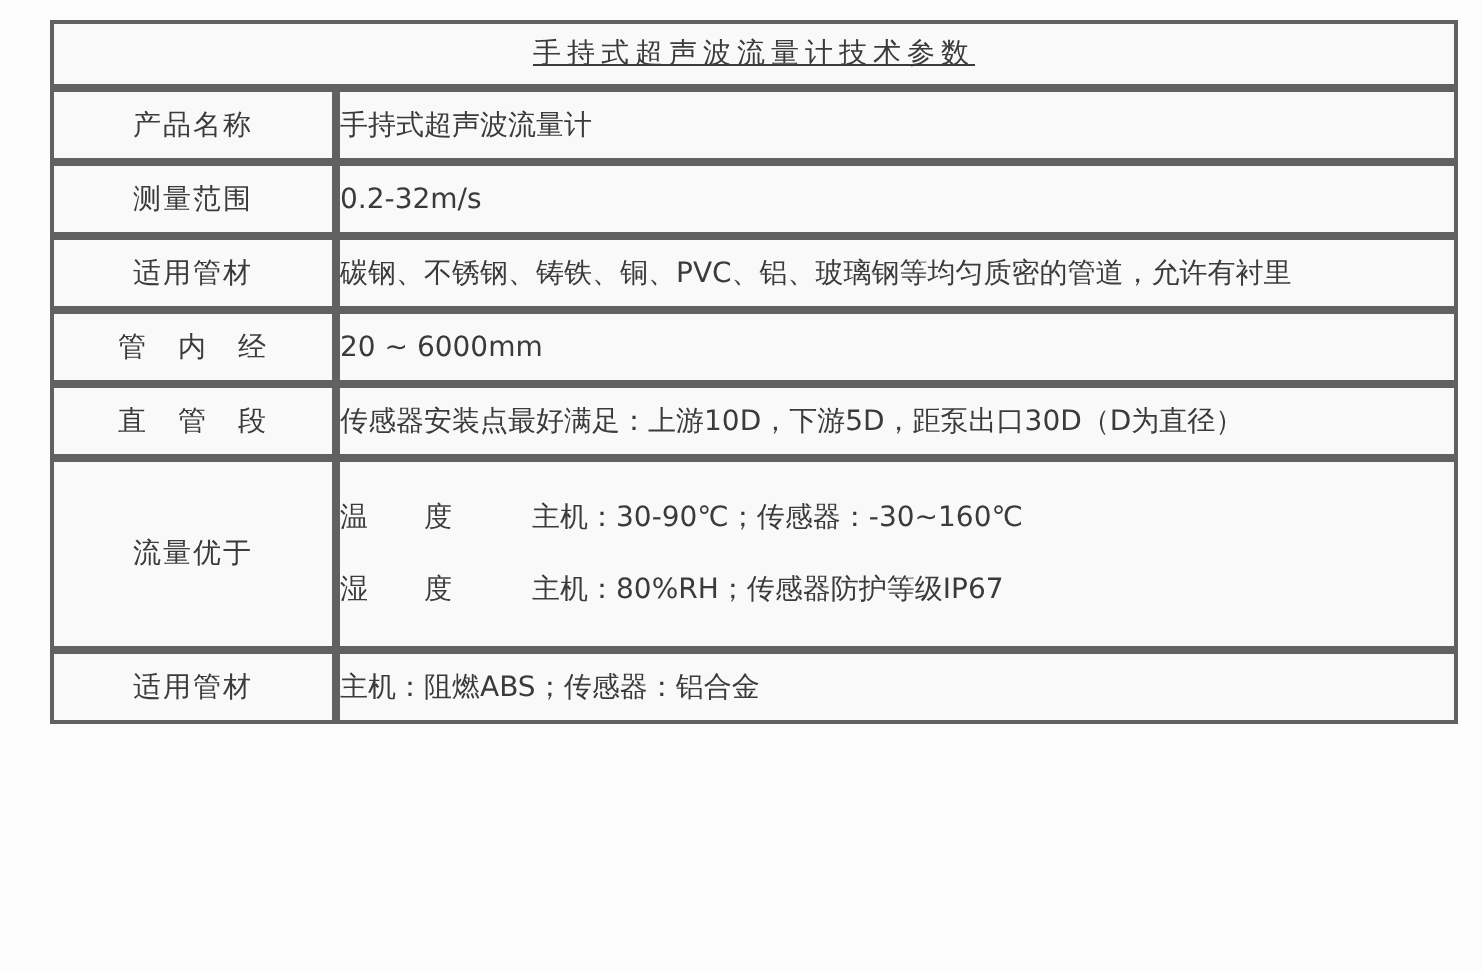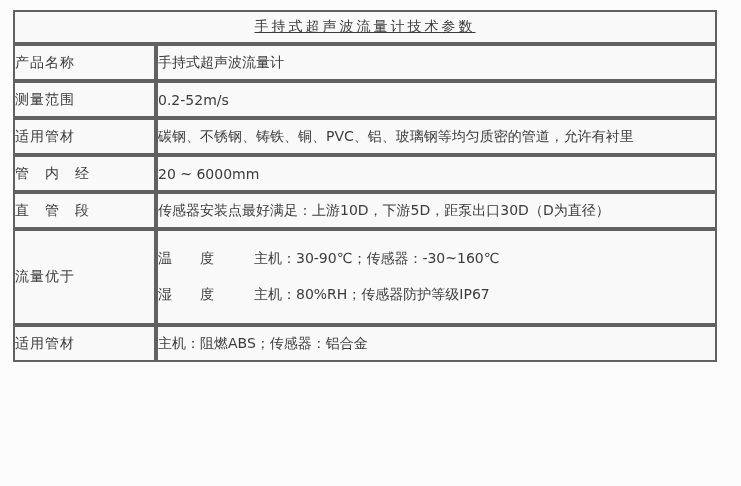--- a/index.html
+++ b/index.html
@@ -11,21 +11,21 @@
     height: 486px;
     background: #fcfcfc;
     font-family: "DejaVu Sans", "Liberation Sans", sans-serif;
     overflow: hidden;
   }
   table.spec {
     border-collapse: separate;
     border-spacing: 0;
     table-layout: fixed;
     width: 704px;
-    margin: 10px 0 0 13px;
+    margin: 10px 0 0 25px;
   }
   table.spec td {
     border: 2px solid #616161;
     background: #f9f9f9;
     color: #3b3b3b;
     font-size: 14px;
     padding: 0;
     overflow: hidden;
   }
   td.title-cell {
@@ -33,20 +33,21 @@
     text-align: center;
     vertical-align: middle;
     font-family: "DejaVu Serif", "Liberation Serif", serif;
     font-size: 26px;
     letter-spacing: 3px;
     color: #161616;
     text-decoration: underline;
   }
   td.k {
     height: 33px;
+    text-align: center;
     vertical-align: middle;
     letter-spacing: 1px;
   }
   td.v {
     height: 33px;
     vertical-align: middle;
     padding-left: 9px;
     padding-right: 6px;
   }
   td.v.env {
@@ -80,21 +81,21 @@
       <td class="title-cell" colspan="2">手持式超声波流量计技术参数</td>
     </tr>
 
     <tr>
       <td class="k">产品名称</td>
       <td class="v">手持式超声波流量计</td>
     </tr>
 
     <tr>
       <td class="k">测量范围</td>
-      <td class="v">0.2-52m/s</td>
+      <td class="v">0.2-32m/s</td>
     </tr>
 
 
     <tr>
       <td class="k">适用管材</td>
       <td class="v">碳钢、不锈钢、铸铁、铜、PVC、铝、玻璃钢等均匀质密的管道，允许有衬里</td>
     </tr>
 
     <tr>
       <td class="k">管　内　经</td>

